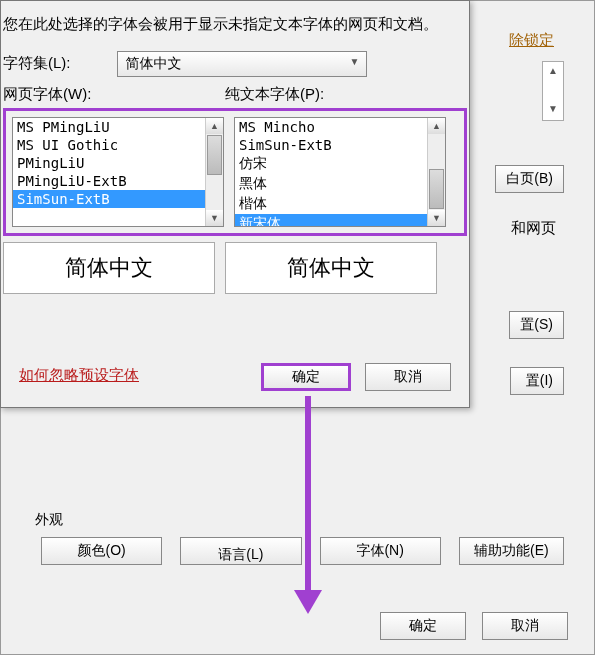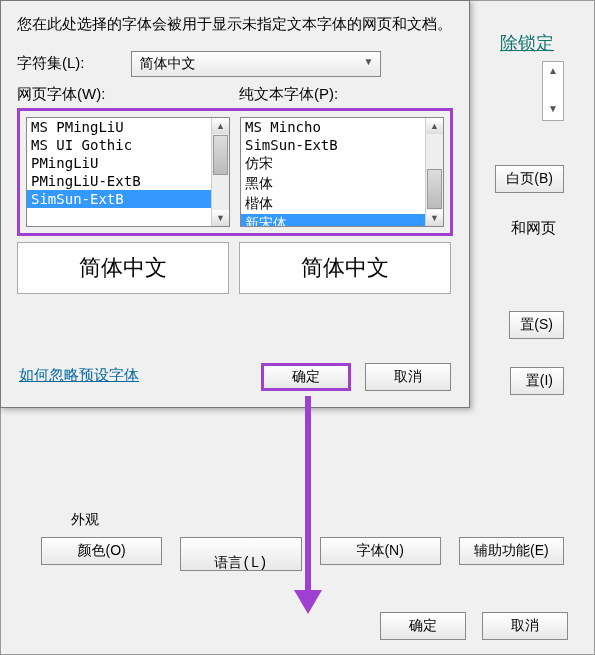--- a/index.html
+++ b/index.html
@@ -1,27 +1,27 @@
 <!DOCTYPE html>
 <html><head>
 <meta charset="utf-8">
 <style>
 * { box-sizing: border-box; font-family: "Microsoft YaHei", "SimSun", sans-serif; }
 body { margin: 0; width: 595px; height: 655px; background: #f0f0f0; overflow: hidden; position: relative; }
 
 
 .bg-dialog { position: absolute; top: 0; left: 0; width: 595px; height: 655px; background: #f0f0f0; border: 1px solid #999; }
-.bg-lock { position: absolute; top: 30px; right: 40px; color: #0f766e; text-decoration: underline; font-size: 18px; }
+.bg-lock { position: absolute; top: 30px; right: 40px; color: #a16207; text-decoration: underline; font-size: 15px; }
 .bg-scroll { position: absolute; top: 60px; right: 30px; width: 22px; height: 60px; background: #fff; border: 1px solid #aaa; }
 .bg-scroll .arrow { height: 18px; text-align: center; font-size: 10px; line-height: 18px; color: #555; }
 .bg-btn { position: absolute; height: 28px; background: linear-gradient(#fff,#e8e8e8); border: 1px solid #888; font-size: 14px; padding: 0 10px; cursor: pointer; }
 .bg-label { position: absolute; font-size: 15px; }
 
 
-.front-dialog { position: absolute; top: 0; left: 0; width: 470px; height: 408px; background: #f0f0f0; border: 1px solid #777; box-shadow: 2px 2px 6px rgba(0,0,0,0.3); padding: 12px 16px; }
+.front-dialog { position: absolute; top: 0; left: 0; width: 470px; height: 408px; background: #f0f0f0; border: 1px solid #777; box-shadow: 2px 2px 6px rgba(0,0,0,0.3); padding: 12px 2px; }
 .desc { font-size: 15px; line-height: 1.45; margin-bottom: 16px; }
 .row { display: flex; align-items: center; margin-bottom: 8px; }
 .lab { font-size: 15px; margin-right: 10px; }
 .select { flex: 0 0 250px; height: 26px; background: linear-gradient(#fff,#e8e8e8); border: 1px solid #888; position: relative; padding: 3px 8px; font-size: 14px; }
 .select::after { content: "▼"; position: absolute; right: 6px; top: 4px; font-size: 10px; color: #555; }
 
 .font-box-area { border: 3px solid #a040d0; padding: 6px; display: flex; gap: 10px; margin-top: 4px; position: relative; }
 .font-col-labels { display: flex; gap: 10px; margin-bottom: 2px; }
 .font-col-labels .half { width: 212px; font-size: 15px; }
 
@@ -30,21 +30,21 @@
 .list-item { font-family: "MS Gothic","SimSun",monospace; font-size: 14px; padding: 1px 4px; white-space: nowrap; }
 .list-item.sel { background: #3399ff; color: #fff; }
 .scrollbar { position: absolute; right: 0; top: 0; bottom: 0; width: 18px; background: #eee; border-left: 1px solid #ccc; display: flex; flex-direction: column; }
 .scrollbar .up,.scrollbar .dn { height: 16px; font-size: 9px; text-align: center; line-height: 16px; color: #555; background: linear-gradient(#fff,#ddd); }
 .scrollbar .thumb { flex: 0 0 40px; background: linear-gradient(#ddd,#bbb); border: 1px solid #999; margin: 1px; }
 .scrollbar .track { flex: 1; }
 
 .preview-row { display: flex; gap: 10px; margin-top: 6px; }
 .preview { width: 212px; border: 1px solid #aaa; background: #fff; text-align: center; padding: 10px 0; font-size: 22px; font-family: "SimSun", serif; }
 
-.link { color: #0369a1; text-decoration: underline; font-size: 15px; cursor: pointer; }
+.link { color: #b91c1c; text-decoration: underline; font-size: 15px; cursor: pointer; }
 .dlg-btn-row { position: absolute; bottom: 16px; right: 18px; display: flex; gap: 14px; }
 .btn { height: 28px; padding: 0 28px; background: linear-gradient(#fff,#e8e8e8); border: 1px solid #888; font-size: 14px; cursor: pointer; }
 .btn.primary { border: 3px solid #a040d0; }
 
 
 .arrow-line { position: absolute; width: 6px; background: #a040d0; }
 .arrow-head { position: absolute; width: 0; height: 0; border-left: 14px solid transparent; border-right: 14px solid transparent; border-top: 24px solid #a040d0; }
 
 
 .group { position: absolute; border: 1px solid #d0d0d0; padding: 10px; }
@@ -62,24 +62,24 @@
   <div class="bg-scroll">
     <div class="arrow">▲</div>
     <div class="arrow" style="margin-top:20px">▼</div>
   </div>
   <button class="bg-btn" style="top:164px; right:30px;">白页(B)</button>
   <span class="bg-label" style="top:218px; right:38px;">和网页</span>
   <button class="bg-btn" style="top:310px; right:30px;">置(S)</button>
   <button class="bg-btn" style="top:366px; right:30px;padding-left:15px;">置(I)</button>
 
 
-  <span class="bg-label" style="top:510px; left:34px; font-size:14px;margin-left:36px;">外观</span>
+  <span class="bg-label" style="top:510px; left:34px; font-size:14px;">外观</span>
   <div style="position:absolute; top:536px; left:40px; right:30px; display:flex; gap:18px;">
     <button class="btn" style="flex:1;padding:0 8px;">颜色(O)</button>
-    <button class="btn" style="flex:1;padding:16px 8px;font-family:Liberation Mono, monospace;">语言(L)</button>
+    <button class="btn" style="flex:1;padding:8px 8px;">语言(L)</button>
     <button class="btn" style="flex:1;padding:0 8px;">字体(N)</button>
     <button class="btn" style="flex:1;padding:0 0;">辅助功能(E)</button>
   </div>
 
   <div class="main-btn-row">
     <button class="btn">确定</button>
     <button class="btn">取消</button>
   </div>
 </div>
 

